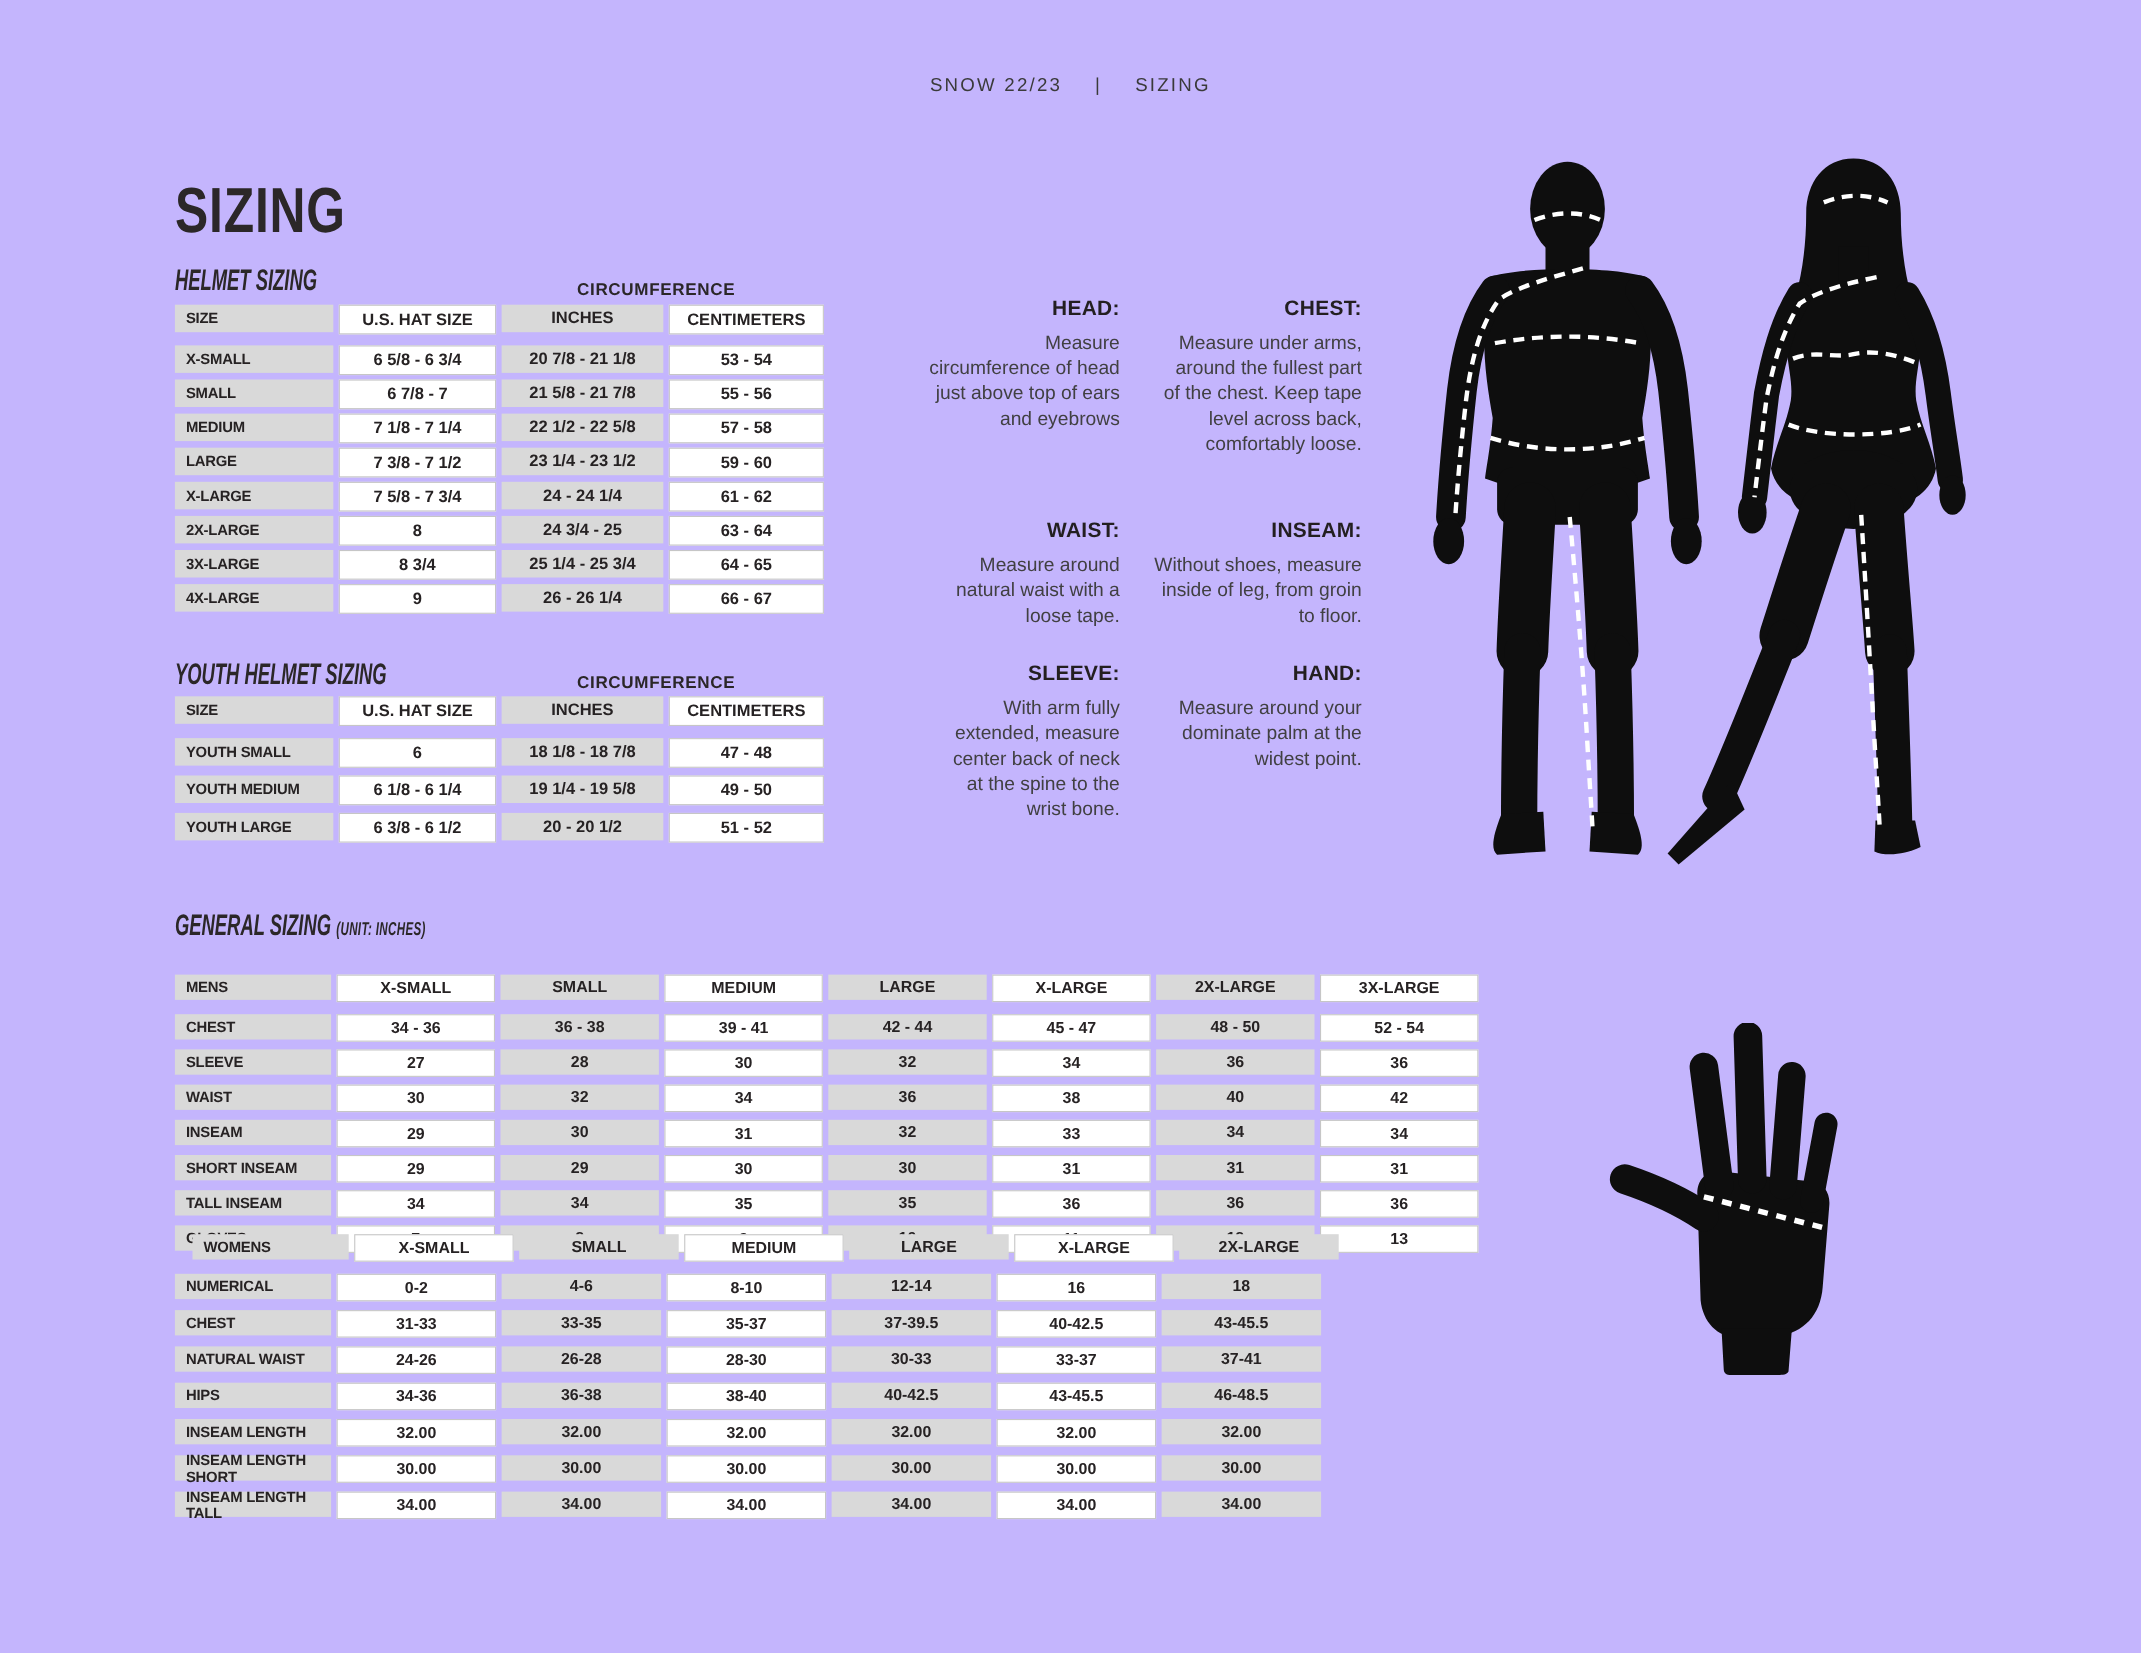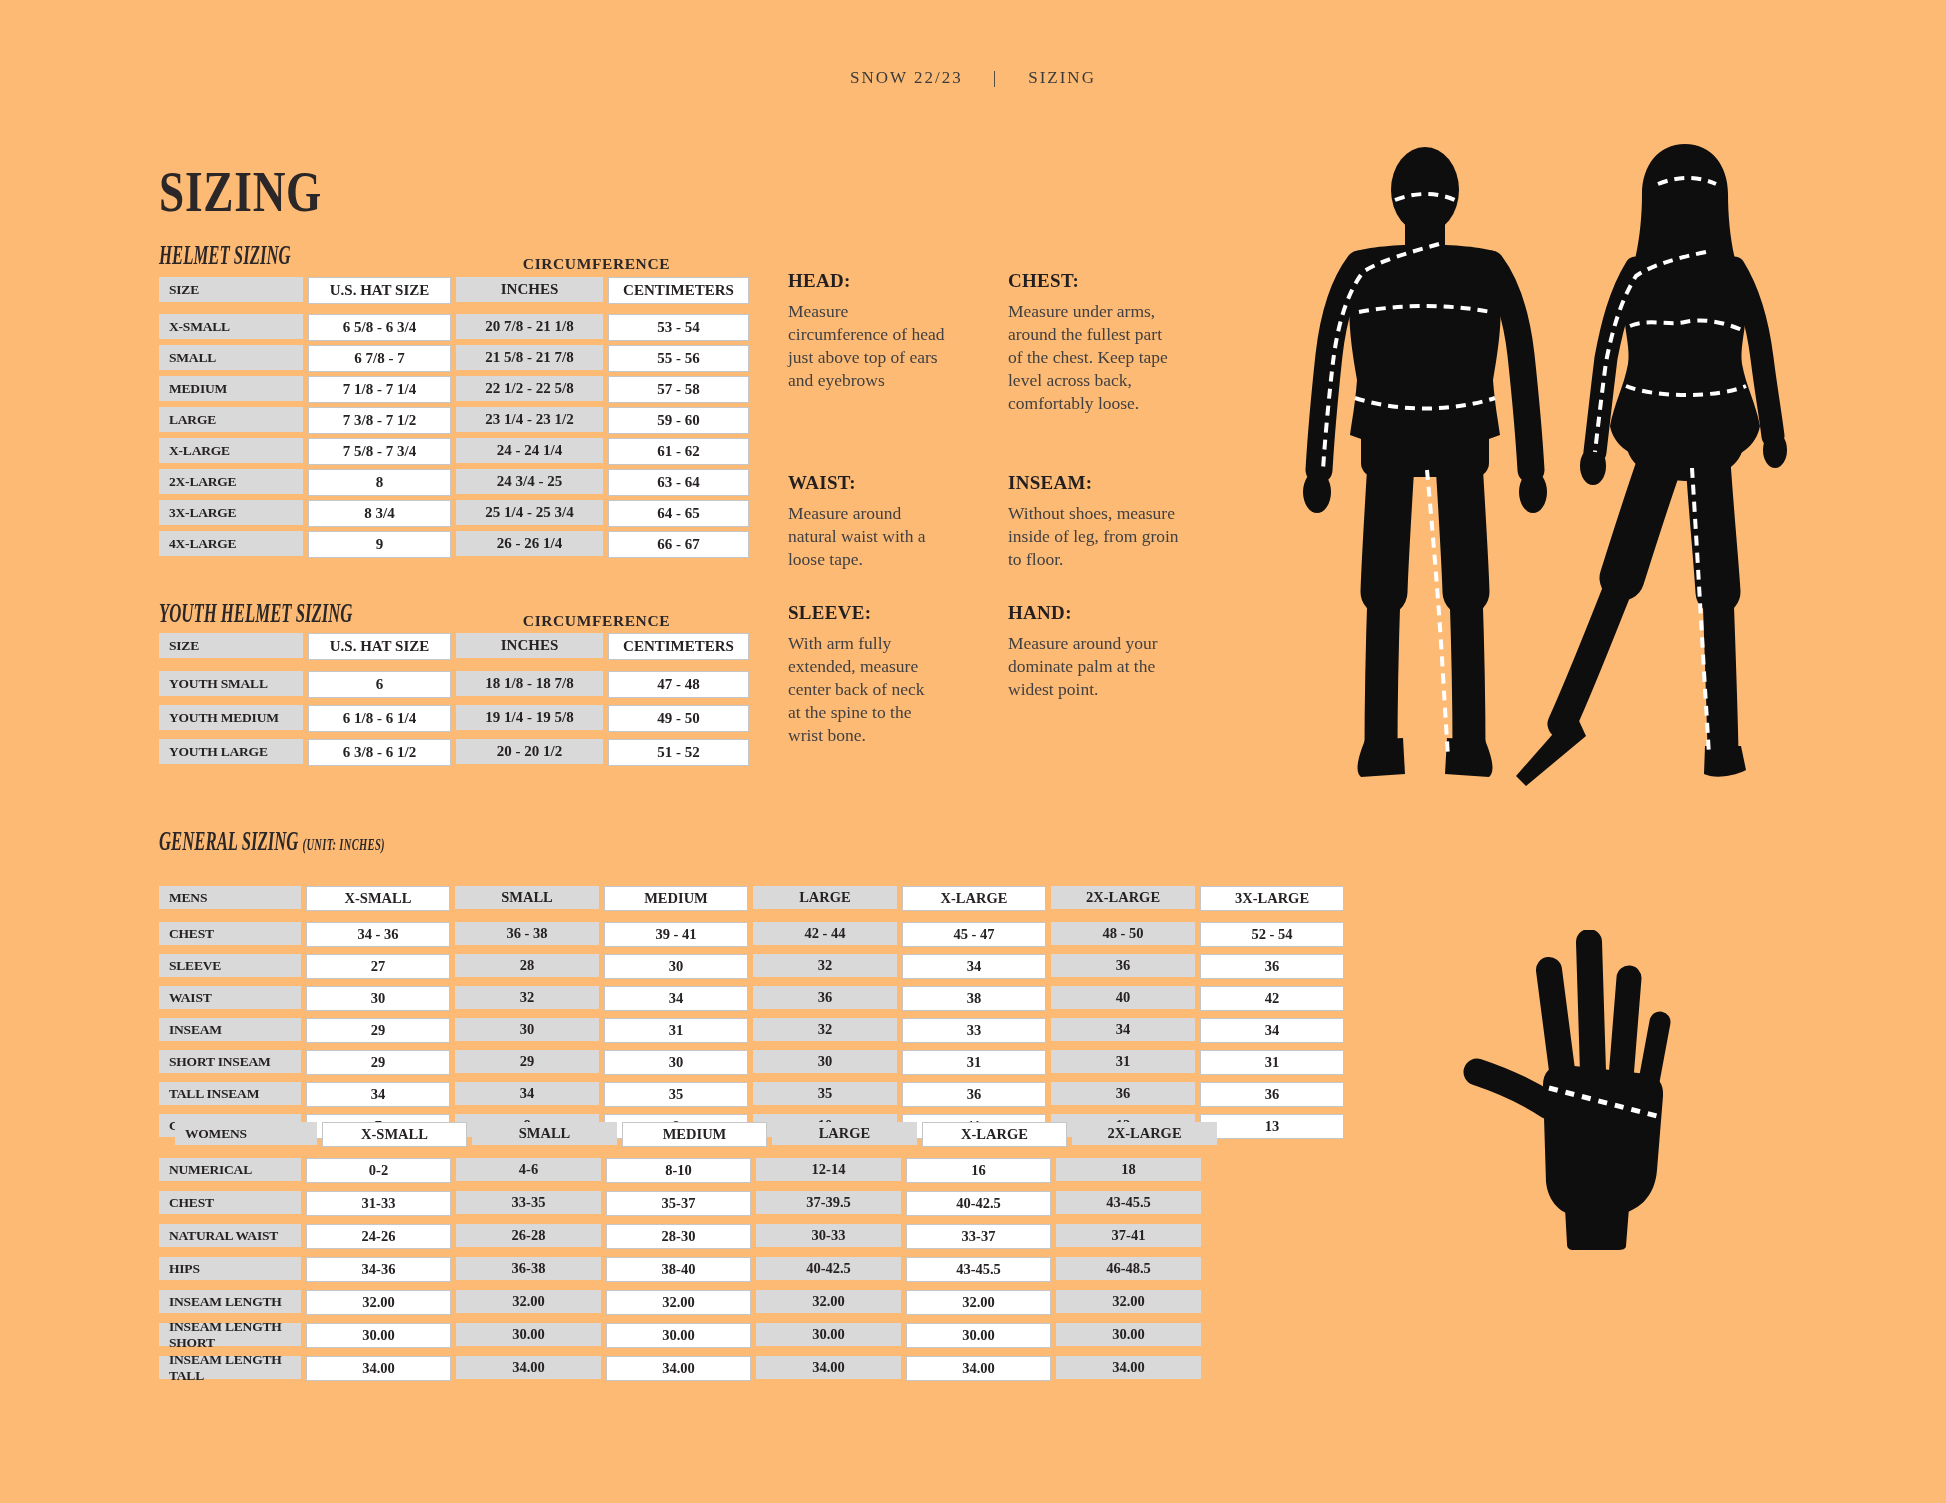--- a/index.html
+++ b/index.html
@@ -1,17 +1,17 @@
 <!DOCTYPE html>
 <html><head>
 <meta charset="utf-8">
 <style>
   html,body{margin:0;padding:0;background:#fff;}
-  .page{position:relative;width:1946px;height:1503px;background:#fdba74;overflow:hidden;
-        font-family:Liberation Serif, serif;color:#231f20;}
+  .page{position:relative;width:1946px;height:1503px;background:#c4b5fd;overflow:hidden;
+        font-family:Liberation Sans, sans-serif;color:#231f20;}
 
   
   .topbar{position:absolute;top:68px;left:0;width:100%;display:flex;justify-content:center;
           align-items:center;gap:30px;font-size:17px;letter-spacing:2px;color:#3a3a3a;}
   .topbar .sep{color:#3a3a3a;font-weight:400;}
 
   
   .big-title{position:absolute;left:159px;top:158px;font-size:58px;font-weight:bold;
              color:#2b2728;transform:scaleX(.78);transform-origin:0 0;letter-spacing:1px;}
 
@@ -41,21 +41,21 @@
   .womens-table .trow{grid-template-columns:142px repeat(6,145px);}
   .mens-table .cell,.womens-table .cell{height:23px;font-size:14.5px;}
 
   .cell{display:flex;align-items:center;justify-content:center;font-weight:bold;color:#262223;
         letter-spacing:0;}
   .cell.gray{background:#d9d9d9;}
   .cell.white{background:#ffffff;border:1px solid #c6c6c6;}
   .cell.label{justify-content:flex-start;padding-left:10px;font-size:13.5px;letter-spacing:-.2px;}
 
   
-  .measure{position:absolute;width:230px;}
+  .measure{position:absolute;width:230px;text-align:right;}
   .measure h3{margin:0 0 8px 0;font-size:19px;letter-spacing:.3px;color:#231f20;}
   .measure p{margin:0;font-size:17.5px;line-height:23px;color:#414042;white-space:pre-line;}
 
   
   .fig{position:absolute;}
   .sil{fill:#0e0e0e;stroke:none;}
   .sil-stroke{stroke:#0e0e0e;fill:none;stroke-linecap:round;}
   .dash{fill:none;stroke:#ffffff;stroke-width:4;stroke-dasharray:10 7;}
 </style>
 </head>

